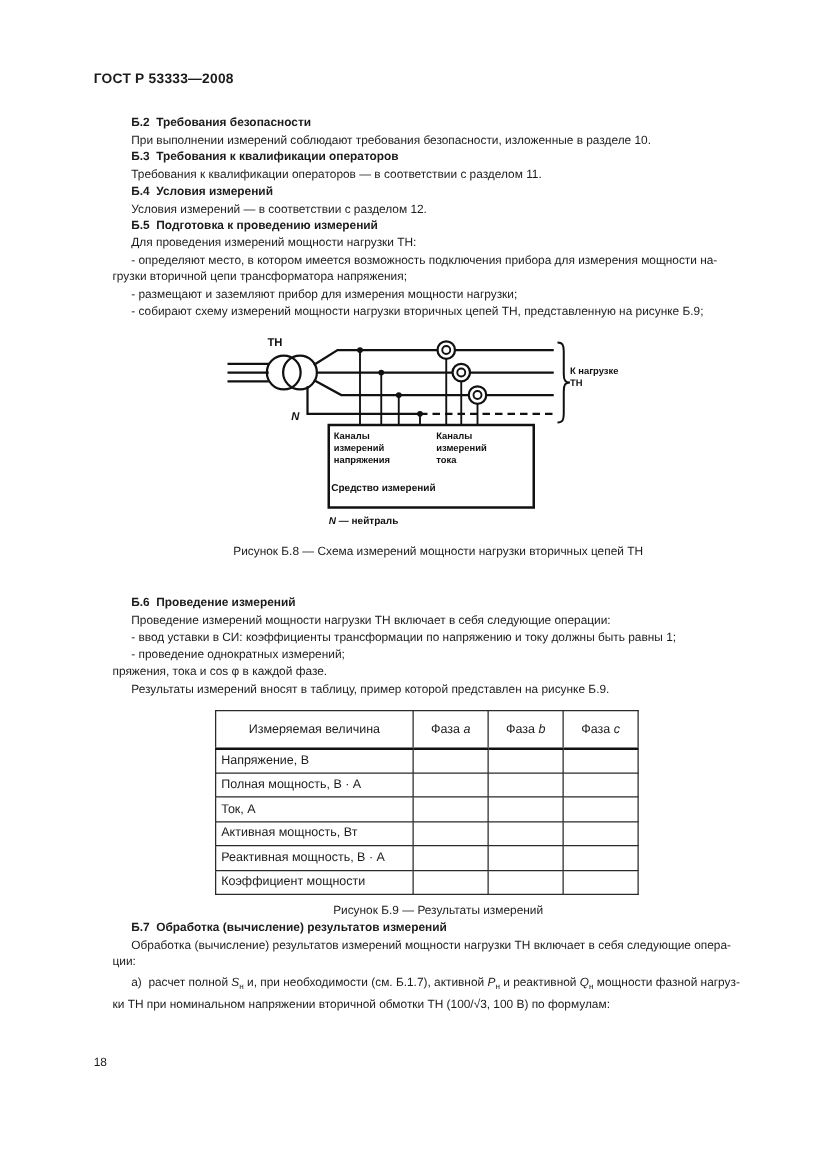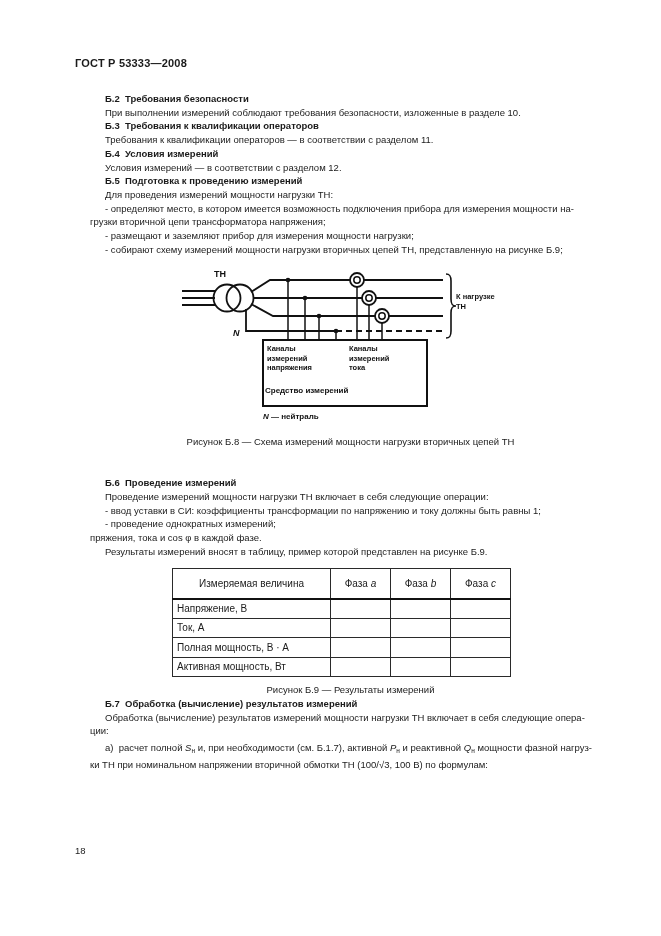--- a/index.html
+++ b/index.html
@@ -169,33 +169,45 @@
       </tr>
     </thead>
     <tbody>
       <tr>
           <td>Напряжение, В</td>
           <td></td>
           <td></td>
           <td></td>
         </tr>
       <tr>
+          <td>Полная мощность, В · А</td>
+          <td></td>
+          <td></td>
+          <td></td>
+        </tr>
+      <tr>
           <td>Ток, А</td>
           <td></td>
           <td></td>
           <td></td>
         </tr>
       <tr>
-          <td>Полная мощность, В · А</td>
-          <td></td>
-          <td></td>
-          <td></td>
-        </tr>
-      <tr>
           <td>Активная мощность, Вт</td>
+          <td></td>
+          <td></td>
+          <td></td>
+        </tr>
+      <tr>
+          <td>Реактивная мощность, В · А</td>
+          <td></td>
+          <td></td>
+          <td></td>
+        </tr>
+      <tr>
+          <td>Коэффициент мощности</td>
           <td></td>
           <td></td>
           <td></td>
         </tr>
     </tbody>
   </table>
   <div class="ln caption2">Рисунок Б.9 — Результаты измерений</div>
 
   <div class="hd sec-b7">Б.7  Обработка (вычисление) результатов измерений</div>
   <div class="ln ind">Обработка (вычисление) результатов измерений мощности нагрузки ТН включает в себя следующие опера-</div>

